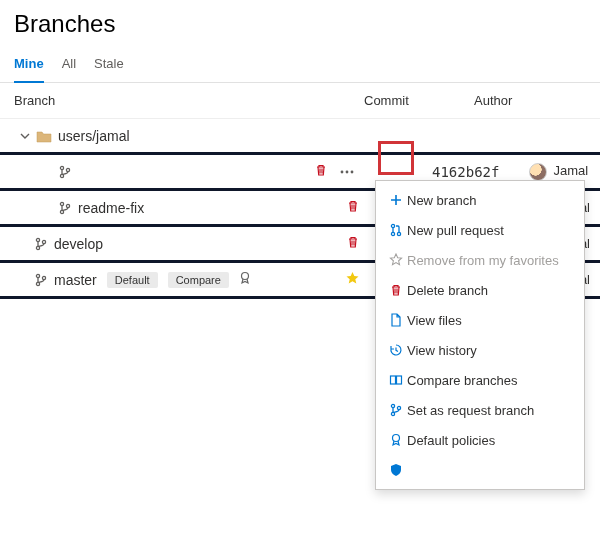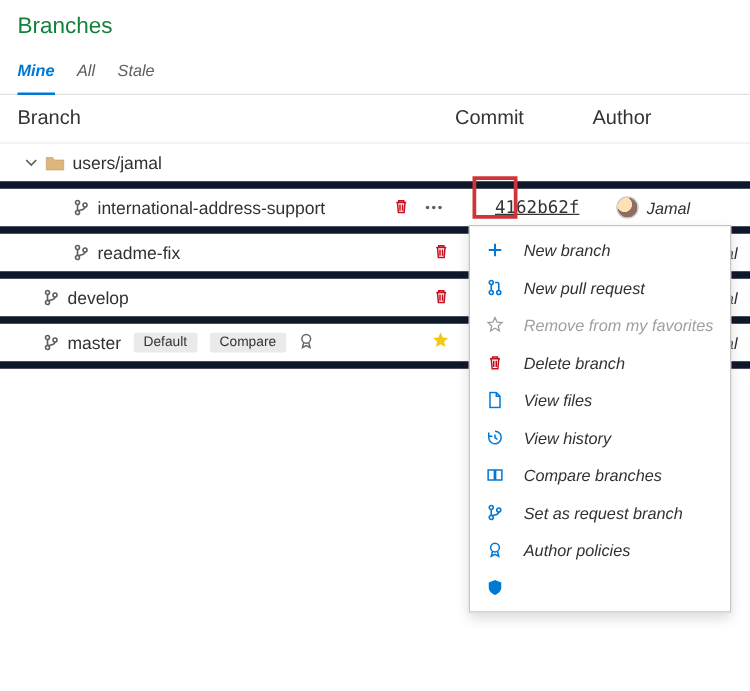--- a/index.html
+++ b/index.html
@@ -11,70 +11,69 @@
     background: #fff;
     width: 600px;
     height: 553px;
     overflow: hidden;
     position: relative;
   }
   .header {
     padding: 10px 14px 4px;
   }
   .page-title {
-    font-size: 18px;
+    font-size: 24px;
     font-weight: 400;
-    color: #15803d;
+    color: #000000;
   }
   .tabs {
     display: flex;
     gap: 18px;
     padding: 8px 14px 0;
     border-bottom: 1px solid #e1e1e1;
   }
   .tab {
     padding: 6px 0 10px;
     font-size: 13px;
     color: #605e5c;
     cursor: pointer;
-    font-style: italic;
   }
   .tab.active {
     color: #0078d4;
     font-weight: 600;
     border-bottom: 2px solid #0078d4;
     margin-bottom: -1px;
   }
   .col-headers {
     display: flex;
     padding: 10px 14px;
-    font-size: 16px;
+    font-size: 13px;
     color: #333;
     border-bottom: 1px solid #eee;
   }
   .col-branch { flex: 0 0 350px; }
   .col-commit { flex: 0 0 110px; }
   .col-author { flex: 1; }
   .row {
     display: flex;
     align-items: center;
     height: 36px;
     padding: 0 14px;
-    border-bottom: 6px solid #0f172a;
+    border-bottom: 3px solid #0f172a;
     position: relative;
   }
   .row .branch-cell {
     flex: 0 0 350px;
     display: flex;
     align-items: center;
     gap: 6px;
     overflow: hidden;
     white-space: nowrap;
   }
-  .row .author-cell { flex: 1; display: flex; align-items: center; gap: 6px; font-style: italic; }
+  .row .author-cell { flex: 1; display: flex; gap: 6px; }
   .indent-1 { padding-left: 6px; }
   .indent-2 { padding-left: 44px; }
   .chev {
     width: 10px; height: 10px;
     display: inline-flex; align-items:center; justify-content:center;
   }
   .folder-icon svg, .branch-glyph svg { display:block; }
   .branch-name { color: #323130; font-size: 14px; }
   .badge {
     background: #eaeaea;
@@ -120,30 +119,29 @@
     width: 210px;
     background: #fff;
     border: 1px solid #c8c6c4;
     box-shadow: 0 4px 10px rgba(0,0,0,0.15);
     padding: 4px 0;
     z-index: 10;
   }
   .menu-item {
     display: flex;
     align-items: flex-end;
-    gap: 15px;
+    gap: 3px;
     padding: 7px 12px;
     font-size: 13px;
     color: #323130;
     cursor: pointer;
-    font-style: italic;
   }
   .menu-item.disabled { color: #a19f9d; cursor: default; }
   .menu-item .mi-icon { width: 16px; height:16px; display:flex; align-items:center; justify-content:center; }
-  .commit-val { margin-left: 32px; text-decoration: underline; }
+  .commit-val { margin-left: 68px; }
 </style>
 </head>
 <body>
 
 <div class="header">
   <div class="page-title">Branches</div>
 </div>
 
 <div class="tabs">
   <div class="tab active">Mine</div>
@@ -176,21 +174,20 @@
 <div class="row">
   <div class="branch-cell indent-2">
     <span class="branch-glyph">
       <svg width="14" height="14" viewBox="0 0 14 14">
           <circle cx="4" cy="3" r="1.6" fill="none" stroke="#605e5c" stroke-width="1.3"></circle>
           <circle cx="4" cy="11" r="1.6" fill="none" stroke="#605e5c" stroke-width="1.3"></circle>
           <circle cx="10" cy="5" r="1.6" fill="none" stroke="#605e5c" stroke-width="1.3"></circle>
           <path d="M4 4.6 v4.8 M10 6.6 C10 9 6 9 4.5 9.5" fill="none" stroke="#605e5c" stroke-width="1.3"></path>
         </svg>
     </span>
-    <span class="branch-name">international-address-support</span>
   </div>
   <div class="actions">
     <span class="trash">
       <svg width="14" height="14" viewBox="0 0 14 14">
           <path d="M3 4 h8 M5 4 V2.5 h4 V4 M4 4 l0.7 8 h4.6 L10 4 M6 5.5 v5 M8 5.5 v5" stroke="#c50f1f" stroke-width="1.2" fill="none"></path>
         </svg>
     </span>
     <span class="more-btn">
       <svg width="16" height="4" viewBox="0 0 16 4">
           <circle cx="3" cy="2" r="1.4" fill="#605e5c"></circle>
@@ -360,21 +357,21 @@
     </span>
     <span>Set as request branch</span>
   </div>
   <div class="menu-item">
     <span class="mi-icon">
       <svg width="12" height="14" viewBox="0 0 12 14">
           <circle cx="6" cy="5" r="3.5" fill="none" stroke="#0078d4" stroke-width="1.2"></circle>
           <path d="M4 8 l-1 4 l3 -1.5 l3 1.5 l-1 -4" fill="none" stroke="#0078d4" stroke-width="1.2"></path>
         </svg>
     </span>
-    <span>Author policies</span>
+    <span>Default policies</span>
   </div>
   <div class="menu-item">
     <span class="mi-icon">
       <svg width="12" height="14" viewBox="0 0 12 14">
           <path d="M6 1 L11 3 v4 c0 3 -2.5 5 -5 6 C3.5 12 1 10 1 7 V3 z" fill="#0078d4"></path>
         </svg>
     </span>
   </div>
 </div>
 

